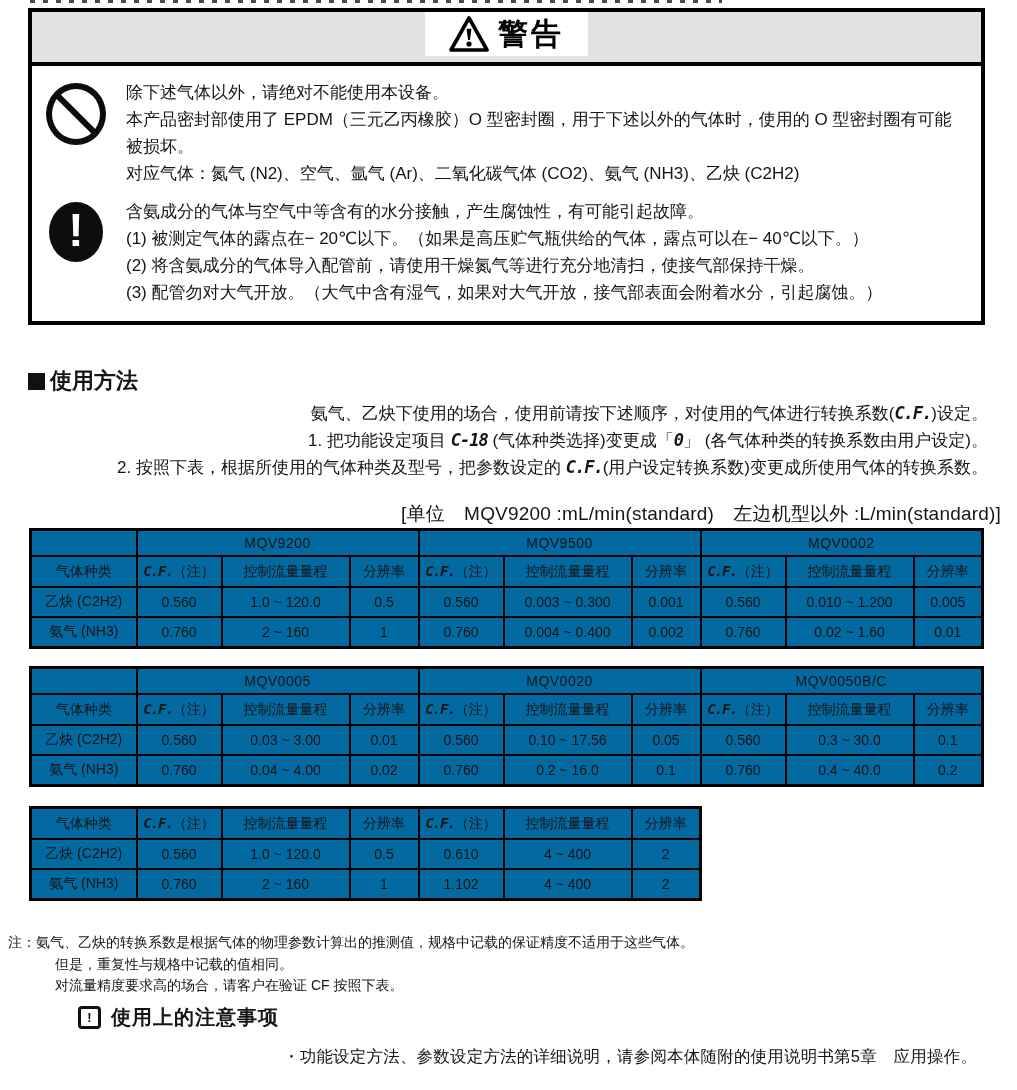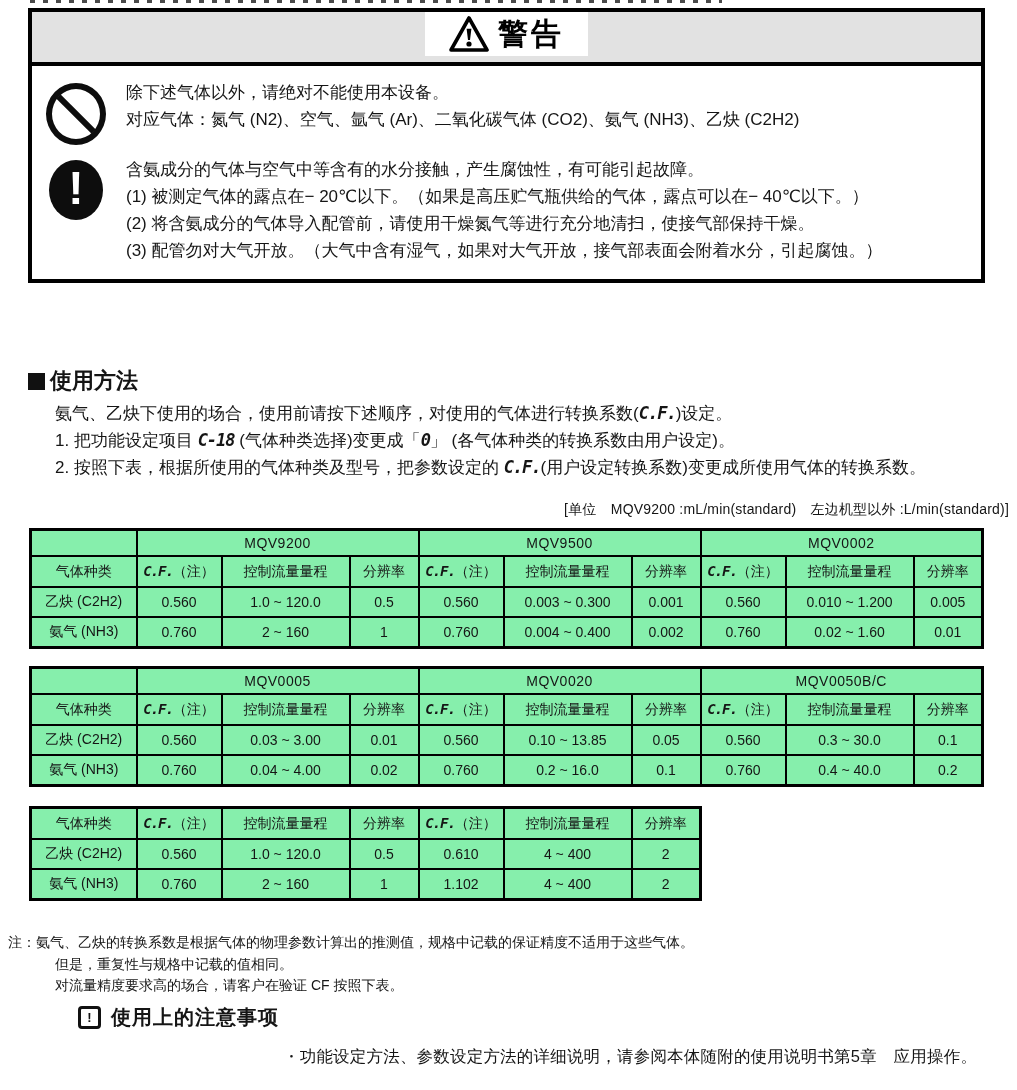--- a/index.html
+++ b/index.html
@@ -35,28 +35,28 @@
     background:#0d0d0d; transform:translate(-50%,-50%) rotate(-45deg); }
 
   .icon-exclaim { width:54px; height:60px; background:#0d0d0d; border-radius:50%;
     color:#fff; display:flex; align-items:center; justify-content:center;
     font-weight:bold; font-size:46px; line-height:1; padding-bottom:4px; box-sizing:border-box; }
 
   
   #usage { left:28px; top:366px; width:962px; }
   .usage-head { display:flex; align-items:center; gap:5px; font-size:22px; font-weight:bold; }
   .sq { width:17px; height:17px; background:#111; flex:0 0 17px; }
-  .usage-body { margin-left:27px; margin-top:4px; font-size:17px; line-height:27px; width:933px; }
+  .usage-body { margin-left:27px; margin-top:4px; font-size:17px; line-height:27px; width:933px;text-align:right; }
   .step { padding-left:21px; text-indent:-21px; }
   .seg { font-style:italic; font-weight:bold; font-family:"DejaVu Sans Mono",monospace; letter-spacing:-1px; }
-  #unitnote { right:8px; top:501px; font-size:14px; letter-spacing:.2px; }
+  #unitnote { right:16px; top:501px; font-size:19px; letter-spacing:.2px; }
 
   
   table.dtable { position:absolute; border-collapse:collapse; table-layout:fixed;
-    border:3px solid #000; background:#86efac; }
+    border:3px solid #000; background:#0369a1; }
   table.dtable td { border:2px solid #000; text-align:center; font-size:14px; padding:0;
     overflow:hidden; white-space:nowrap; }
   .model-row td { height:24px; border-bottom:3px solid #000; letter-spacing:.5px; }
   .colhdr-row td { height:29px; }
   .data-row td { height:28px; }
   td.group-start { border-left:3px solid #000; }
   #t1 { left:29px; top:528px; }
   #t2 { left:29px; top:666px; }
   #t3 { left:29px; top:806px; }
 
@@ -88,20 +88,21 @@
       <span class="warn-title">警告</span>
     </div>
   </div>
   <div class="warn-body">
     <div class="warn-entry">
       <div class="warn-icon-col">
         <span class="icon-prohibit"></span>
       </div>
       <div class="warn-text">
         <div>除下述气体以外，请绝对不能使用本设备。</div>
+        <div>本产品密封部使用了 EPDM（三元乙丙橡胶）O 型密封圈，用于下述以外的气体时，使用的 O 型密封圈有可能被损坏。</div>
         <div>对应气体：氮气 (N2)、空气、氩气 (Ar)、二氧化碳气体 (CO2)、氨气 (NH3)、乙炔 (C2H2)</div>
       </div>
     </div>
     <div class="warn-entry">
       <div class="warn-icon-col">
         <span class="icon-exclaim">!</span>
       </div>
       <div class="warn-text">
         <div>含氨成分的气体与空气中等含有的水分接触，产生腐蚀性，有可能引起故障。</div>
         <div>(1) 被测定气体的露点在− 20℃以下。（如果是高压贮气瓶供给的气体，露点可以在− 40℃以下。）</div>
@@ -215,21 +216,21 @@
         <td class="group-start"><span class="seg">C.F.</span><span>（注）</span></td>
         <td>控制流量量程</td>
         <td>分辨率</td>
       </tr>
       <tr class="data-row">
         <td>乙炔 (C2H2)</td>
         <td class="group-start">0.560</td>
         <td>0.03 ~ 3.00</td>
         <td>0.01</td>
         <td class="group-start">0.560</td>
-        <td>0.10 ~ 13.85</td>
+        <td>0.10 ~ 17.56</td>
         <td>0.05</td>
         <td class="group-start">0.560</td>
         <td>0.3 ~ 30.0</td>
         <td>0.1</td>
       </tr>
       <tr class="data-row">
         <td>氨气 (NH3)</td>
         <td class="group-start">0.760</td>
         <td>0.04 ~ 4.00</td>
         <td>0.02</td>

